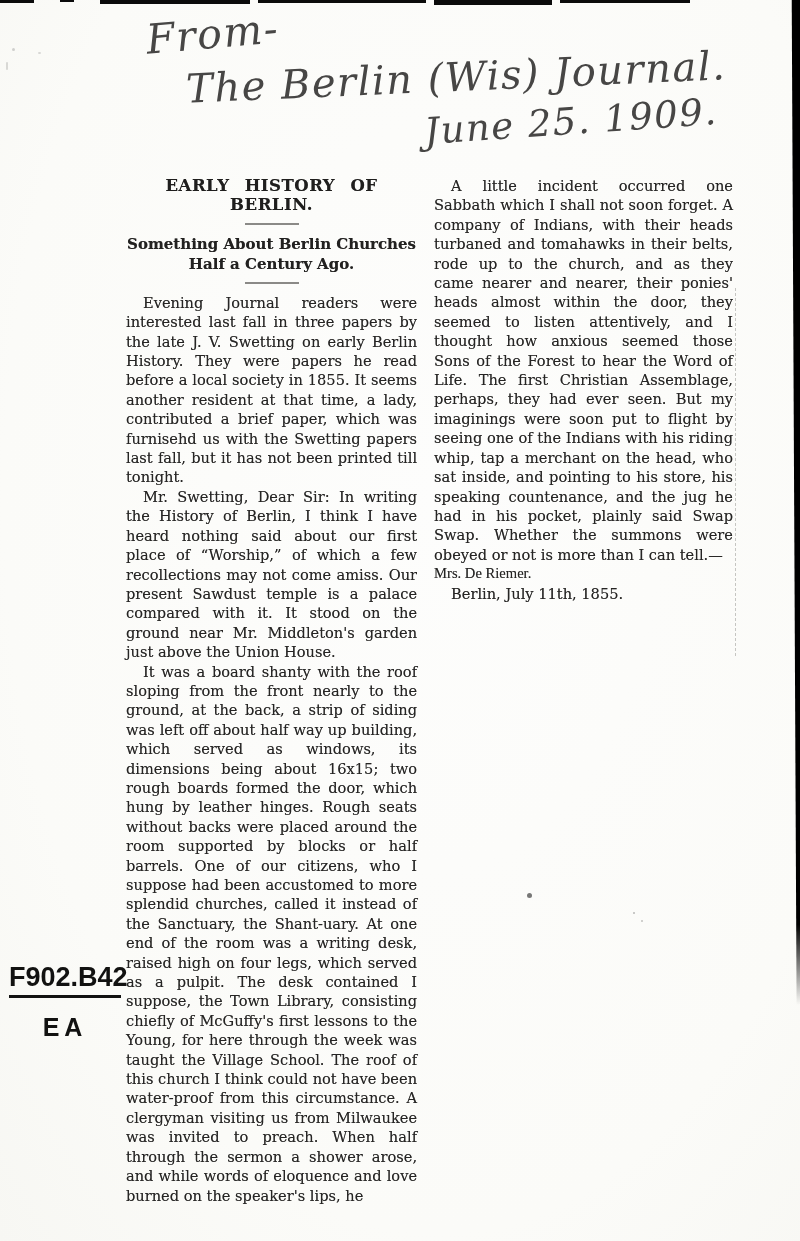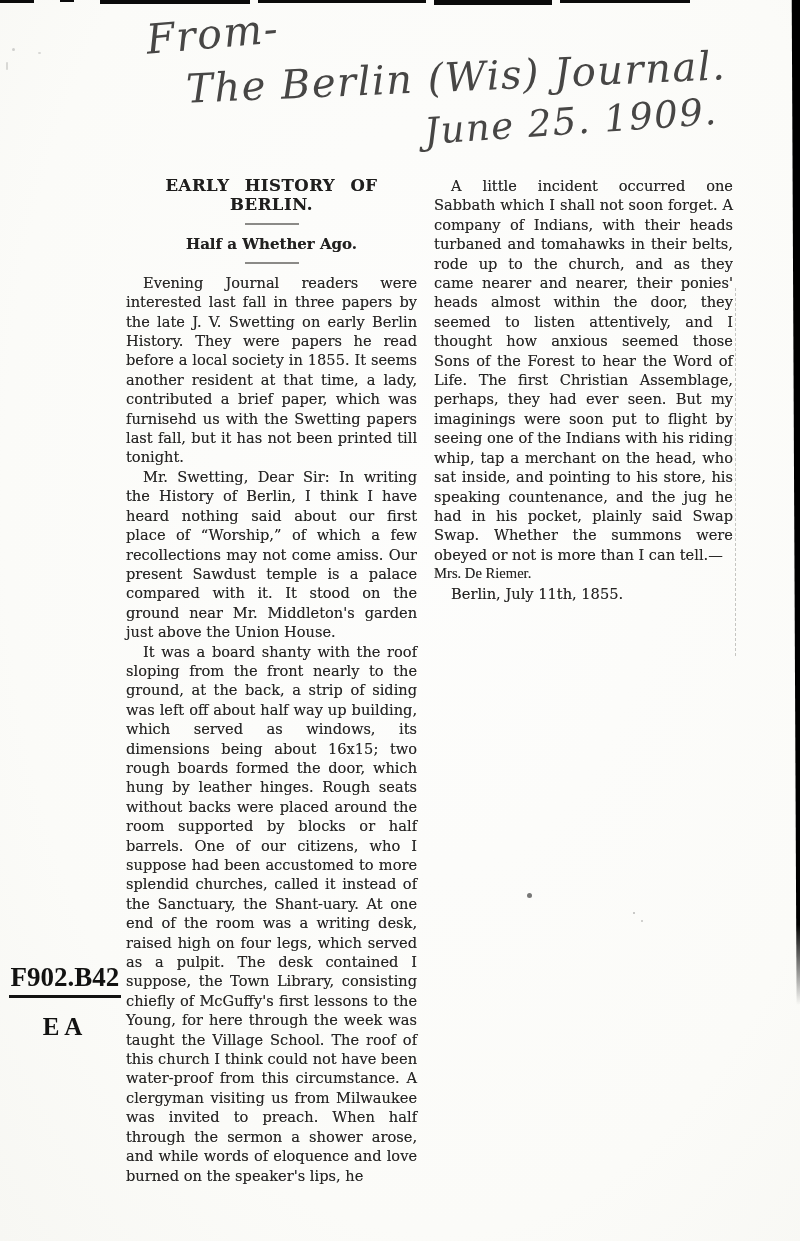--- a/index.html
+++ b/index.html
@@ -57,21 +57,21 @@
     margin:0;text-indent:17px;
     text-shadow:0 0 .45px rgba(40,40,40,.5);
   }
   .col p.cont{text-indent:0;}
   .signature{padding-right:26px;text-shadow:0 0 .45px rgba(40,40,40,.5);font-family:Liberation Serif, serif;}
   .dateline{text-indent:17px;text-shadow:0 0 .45px rgba(40,40,40,.5);}
 
   
   .callnum{
     position:absolute;left:9px;top:962px;width:112px;
-    font-family:Liberation Serif, serif;font-weight:bold;color:#121211;
+    font-family:Liberation Sans, sans-serif;font-weight:bold;color:#121211;
     text-align:center;
   }
   .callnum .cn-top{
     font-size:27px;letter-spacing:0;line-height:30px;
     border-bottom:3px solid #121211;padding-bottom:3px;
   }
   .callnum .cn-bottom{font-size:25px;letter-spacing:5px;line-height:30px;padding-top:14px;}
 </style>
 </head>
 <body>
@@ -102,21 +102,22 @@
 
   <div class="hw hw-from">From-</div>
   <div class="hw hw-source">The Berlin (Wis) Journal.</div>
   <div class="hw hw-date">June 25. 1909.</div>
 
   <div class="article">
     <div class="col col1">
       <h1 class="headline">EARLY HISTORY OF BERLIN.</h1>
       <div class="rule"></div>
       <h2 class="subhead">
-        <span>Half a Whether Ago.</span>
+        <span>Something About Berlin Churches</span>
+        <span>Half a Century Ago.</span>
       </h2>
       <div class="rule"></div>
       <p>Evening Journal readers were interested last fall in three papers by the late J. V. Swetting on early Berlin History.  They were papers he read before a local society in 1855.  It seems another resident at that time, a lady, contributed a brief paper, which was furnisehd us with the Swetting papers last fall, but it has not been printed till tonight.</p>
       <p>Mr. Swetting, Dear Sir:  In writing the History of Berlin, I think I have heard nothing said about our first place of “Worship,” of which a few recollections may not come amiss.  Our present Sawdust temple is a palace compared with it.  It stood on the ground near Mr. Middleton's garden just above the Union House.</p>
       <p>It was a board shanty with the roof sloping from the front nearly to the ground, at the back, a strip of siding was left off about half way up building, which served as windows, its dimensions being about 16x15; two rough boards formed the door, which hung by leather hinges.  Rough seats without backs were placed around the room supported by blocks or half barrels.  One of our citizens, who I suppose had been accustomed to more splendid churches, called it instead of the Sanctuary, the Shant-uary.  At one end of the room was a writing desk, raised high on four legs, which served as a pulpit.  The desk contained I suppose, the Town Library, consisting chiefly of McGuffy's first lessons to the Young, for here through the week was taught the Village School. The roof of this church I think could not have been water-proof from this circumstance.  A clergyman visiting us from Milwaukee was invited to preach. When half through the sermon a shower arose, and while words of eloquence and love burned on the speaker's lips, he</p>
     </div>
     <div class="col col2">
       <p>A little incident occurred one Sabbath which I shall not soon forget.  A company of Indians, with their heads turbaned and tomahawks in their belts, rode up to the church, and as they came nearer and nearer, their ponies' heads almost within the door, they seemed to listen attentively, and I thought how anxious seemed those Sons of the Forest to hear the Word of Life.  The first Christian Assemblage, perhaps, they had ever seen.  But my imaginings were soon put to flight by seeing one of the Indians  with his riding whip, tap a merchant on the head, who sat inside, and pointing to his store, his speaking countenance, and the jug he had in his pocket, plainly said Swap Swap.  Whether the summons were obeyed or not is more than I can tell.—</p>
       <div class="signature">Mrs. De Riemer.</div>
       <div class="dateline">Berlin, July 11th, 1855.</div>

